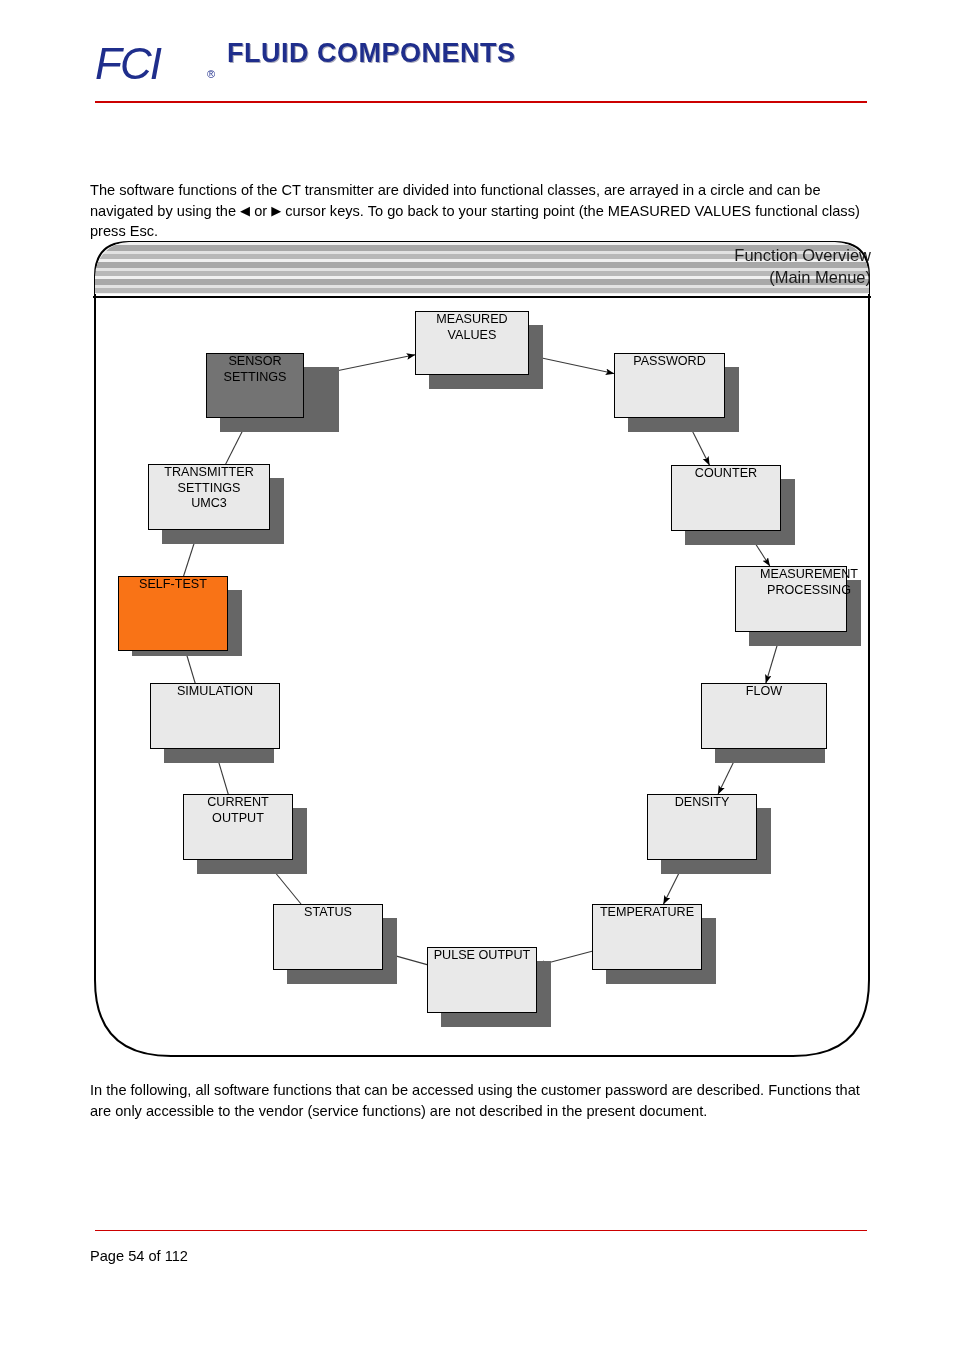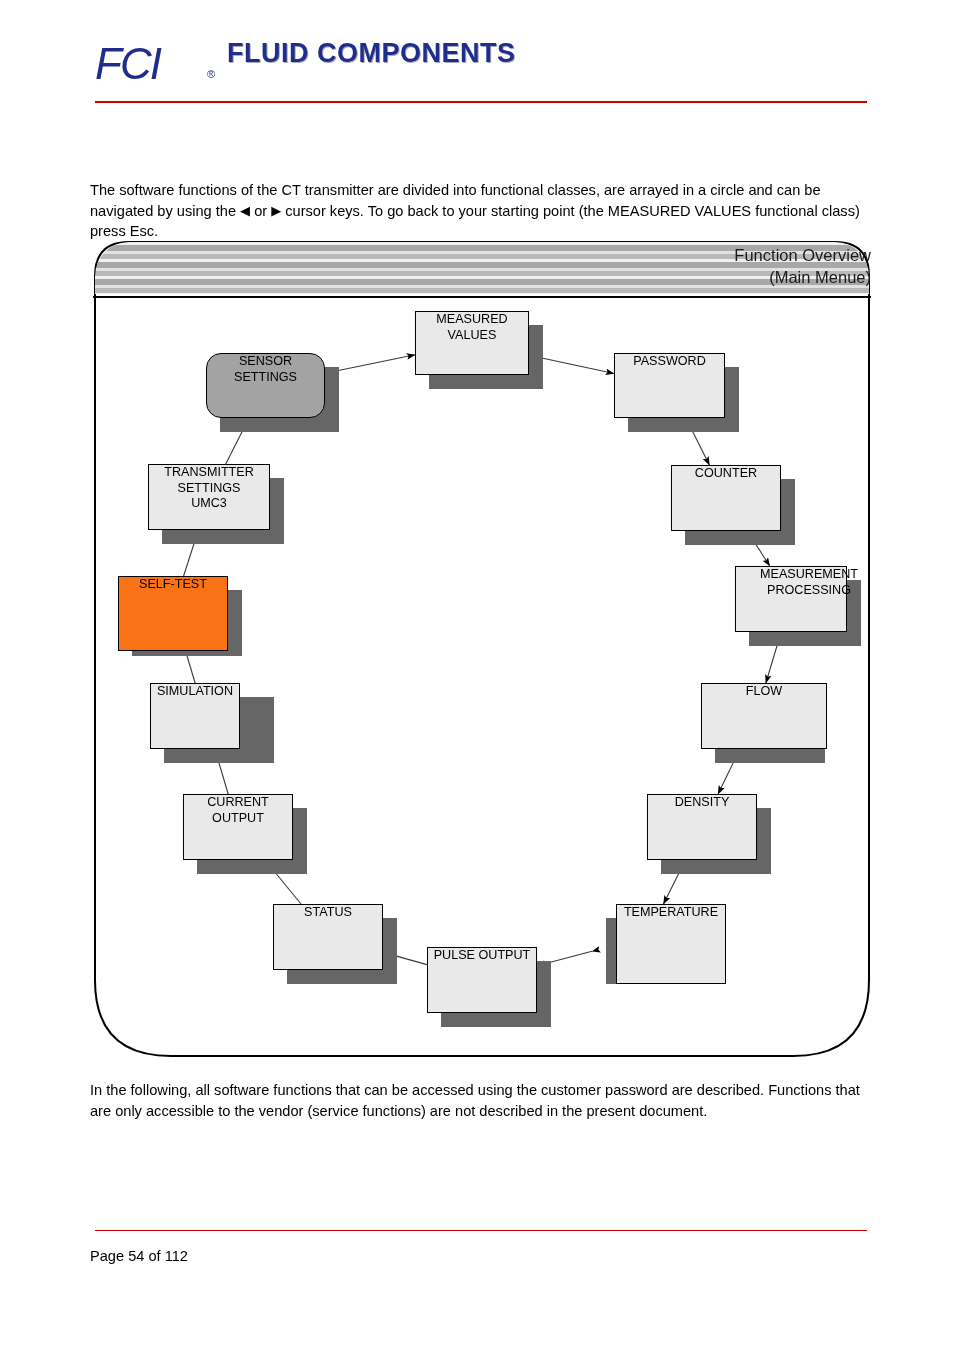--- a/index.html
+++ b/index.html
@@ -237,48 +237,48 @@
         <line x1="334" y1="724.6428571428571" x2="290" y2="712.3571428571429" marker-start="url(#ah)" marker-end="url(#ah)"></line>
         <line x1="499" y1="711.3333333333334" x2="444" y2="725.6666666666666" marker-start="url(#ah)" marker-end="url(#ah)"></line>
       </g>
   </svg>
 
   <div id="node-layer">
       <div class="node-shadow" style="left: 336px; top: 85px; width: 114px; height: 64px; background: rgb(102, 102, 102);"></div>
       <div class="node" style="left: 322px; top: 71px; width: 114px; height: 64px; background: rgb(233, 233, 233);"><span>MEASURED
 VALUES</span></div>
       <div class="node-shadow" style="left: 127px; top: 127px; width: 119px; height: 65px; background: rgb(102, 102, 102);"></div>
-      <div class="node" style="left: 113px; top: 113px; width: 119px; height: 65px; background: #a3a3a3; border-radius: 15px;"><span>SENSOR
+      <div class="node" style="left: 113px; top: 113px; width: 98px; height: 65px; background: #737373;"><span>SENSOR
 SETTINGS</span></div>
       <div class="node-shadow" style="left: 535px; top: 127px; width: 111px; height: 65px; background: rgb(102, 102, 102);"></div>
       <div class="node" style="left: 521px; top: 113px; width: 111px; height: 65px; background: rgb(233, 233, 233);"><span>PASSWORD</span></div>
       <div class="node-shadow" style="left: 69px; top: 238px; width: 122px; height: 66px; background: rgb(102, 102, 102);"></div>
       <div class="node" style="left: 55px; top: 224px; width: 122px; height: 66px; background: rgb(233, 233, 233);"><span>TRANSMITTER
 SETTINGS
 UMC3</span></div>
       <div class="node-shadow" style="left: 592px; top: 239px; width: 110px; height: 66px; background: rgb(102, 102, 102);"></div>
       <div class="node" style="left: 578px; top: 225px; width: 110px; height: 66px; background: rgb(233, 233, 233);"><span>COUNTER</span></div>
       <div class="node-shadow" style="left: 39px; top: 350px; width: 110px; height: 66px; background: rgb(102, 102, 102);"></div>
       <div class="node" style="left: 25px; top: 336px; width: 110px; height: 75px; background: #f97316;"><span>SELF-TEST</span></div>
       <div class="node-shadow" style="left: 656px; top: 340px; width: 112px; height: 66px; background: rgb(102, 102, 102);"></div>
       <div class="node" style="left: 642px; top: 326px; width: 112px; height: 66px; background: rgb(233, 233, 233); padding-left: 36px;"><span>MEASUREMENT
 PROCESSING</span></div>
       <div class="node-shadow" style="left: 71px; top: 457px; width: 110px; height: 66px; background: rgb(102, 102, 102);"></div>
-      <div class="node" style="left: 57px; top: 443px; width: 90px; height: 66px; background: rgb(233, 233, 233);"><span>SIMULATION</span></div>
+      <div class="node" style="left: 57px; top: 443px; width: 130px; height: 66px; background: rgb(233, 233, 233);"><span>SIMULATION</span></div>
       <div class="node-shadow" style="left: 622px; top: 457px; width: 110px; height: 66px; background: rgb(102, 102, 102);"></div>
       <div class="node" style="left: 608px; top: 443px; width: 126px; height: 66px; background: rgb(233, 233, 233);"><span>FLOW</span></div>
       <div class="node-shadow" style="left: 104px; top: 568px; width: 110px; height: 66px; background: rgb(102, 102, 102);"></div>
       <div class="node" style="left: 90px; top: 554px; width: 110px; height: 66px; background: rgb(233, 233, 233);"><span>CURRENT
 OUTPUT</span></div>
       <div class="node-shadow" style="left: 568px; top: 568px; width: 110px; height: 66px; background: rgb(102, 102, 102);"></div>
       <div class="node" style="left: 554px; top: 554px; width: 110px; height: 66px; background: rgb(233, 233, 233);"><span>DENSITY</span></div>
       <div class="node-shadow" style="left: 194px; top: 678px; width: 110px; height: 66px; background: rgb(102, 102, 102);"></div>
       <div class="node" style="left: 180px; top: 664px; width: 110px; height: 66px; background: rgb(233, 233, 233);"><span>STATUS</span></div>
       <div class="node-shadow" style="left: 513px; top: 678px; width: 110px; height: 66px; background: rgb(102, 102, 102);"></div>
-      <div class="node" style="left: 499px; top: 664px; width: 110px; height: 80px; background: rgb(233, 233, 233); margin-left: 24px;"><span>TEMPERATURE</span></div>
+      <div class="node" style="left: 499px; top: 664px; width: 110px; height: 66px; background: rgb(233, 233, 233);"><span>TEMPERATURE</span></div>
       <div class="node-shadow" style="left: 348px; top: 721px; width: 110px; height: 66px; background: rgb(102, 102, 102);"></div>
       <div class="node" style="left: 334px; top: 707px; width: 110px; height: 66px; background: rgb(233, 233, 233);"><span>PULSE OUTPUT</span></div>
     </div>
 </div>
 
 <div class="para" id="outro-para">In the following, all software functions that can be accessed using the customer password are described. Functions that are only accessible to the vendor (service functions) are not described in the present document.</div>
 
 <div id="footer-rule"></div>
 <div id="footer-text">Page 54 of 112</div>
 

